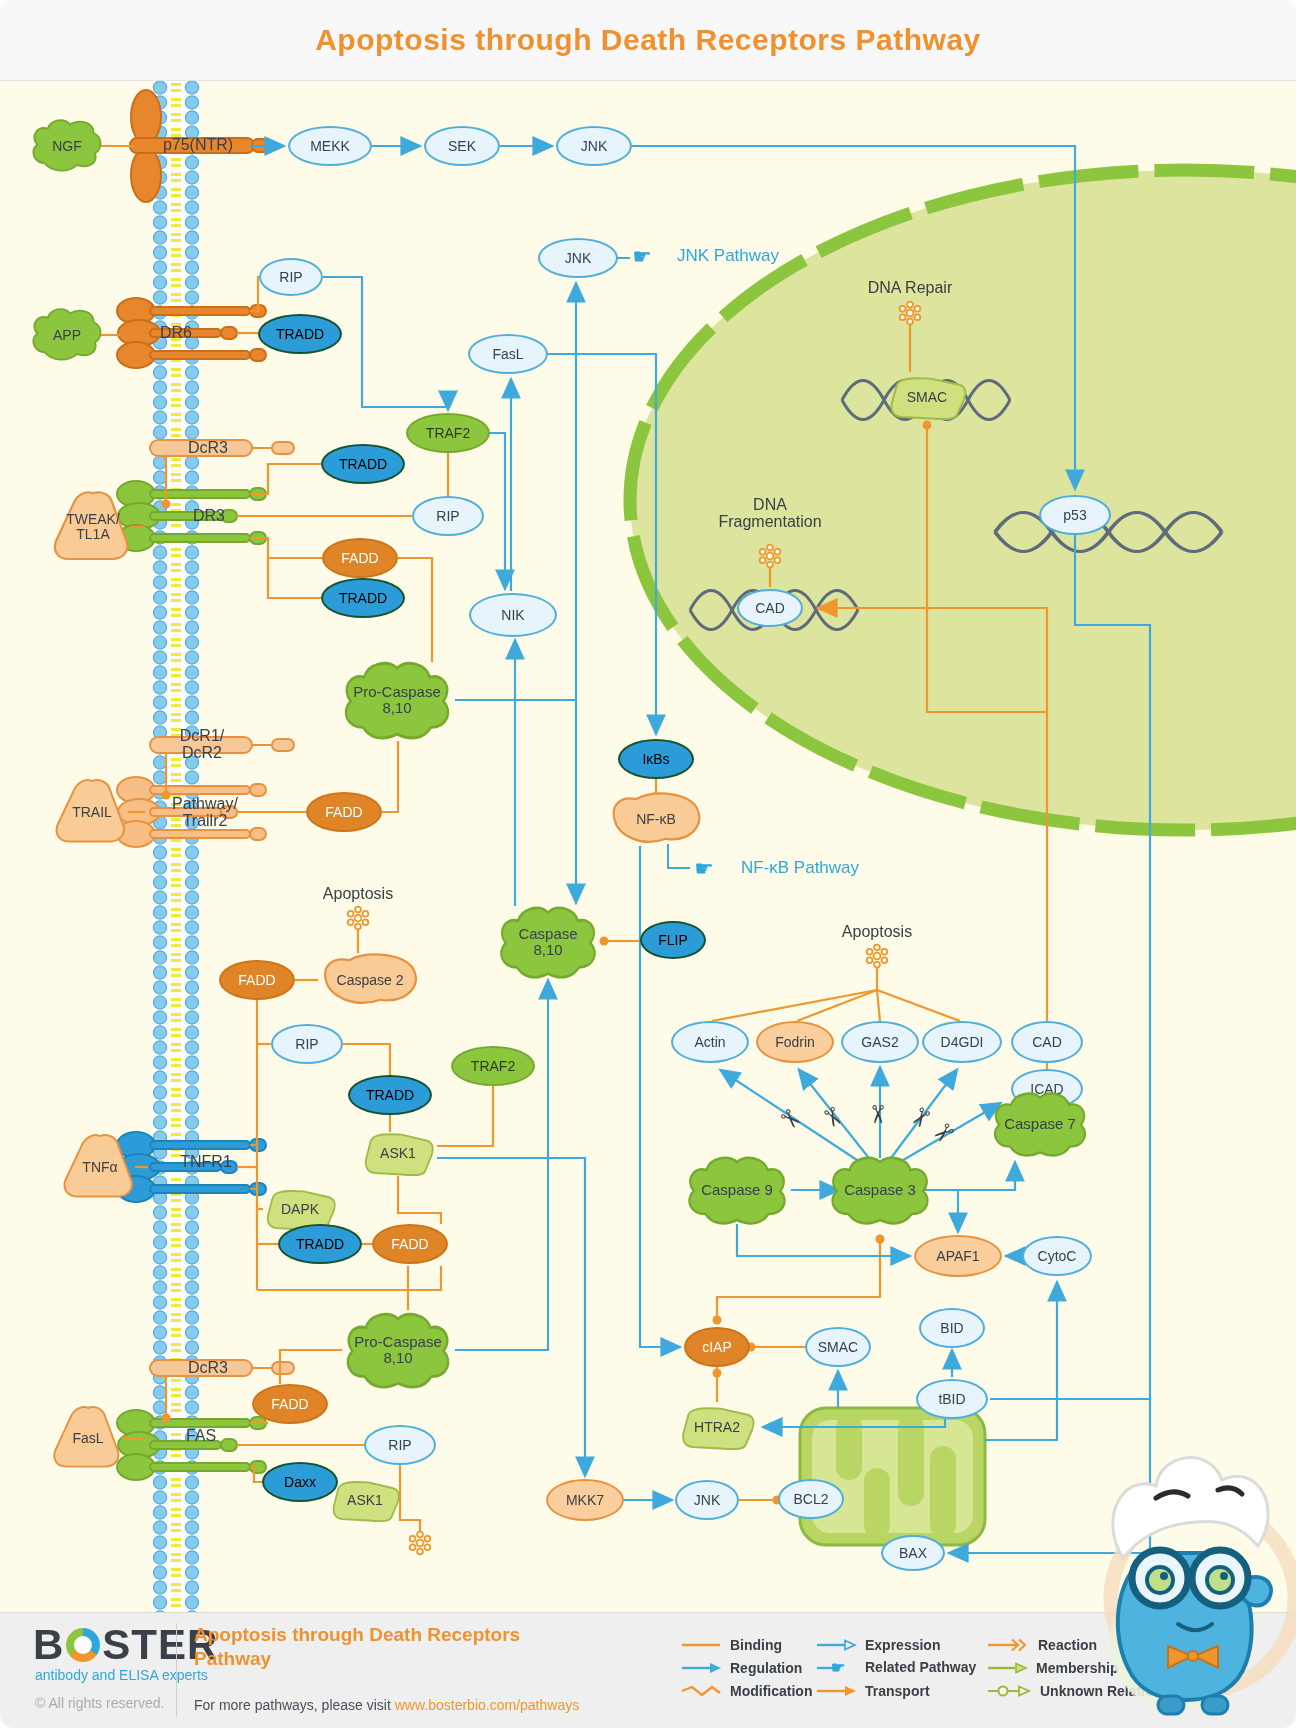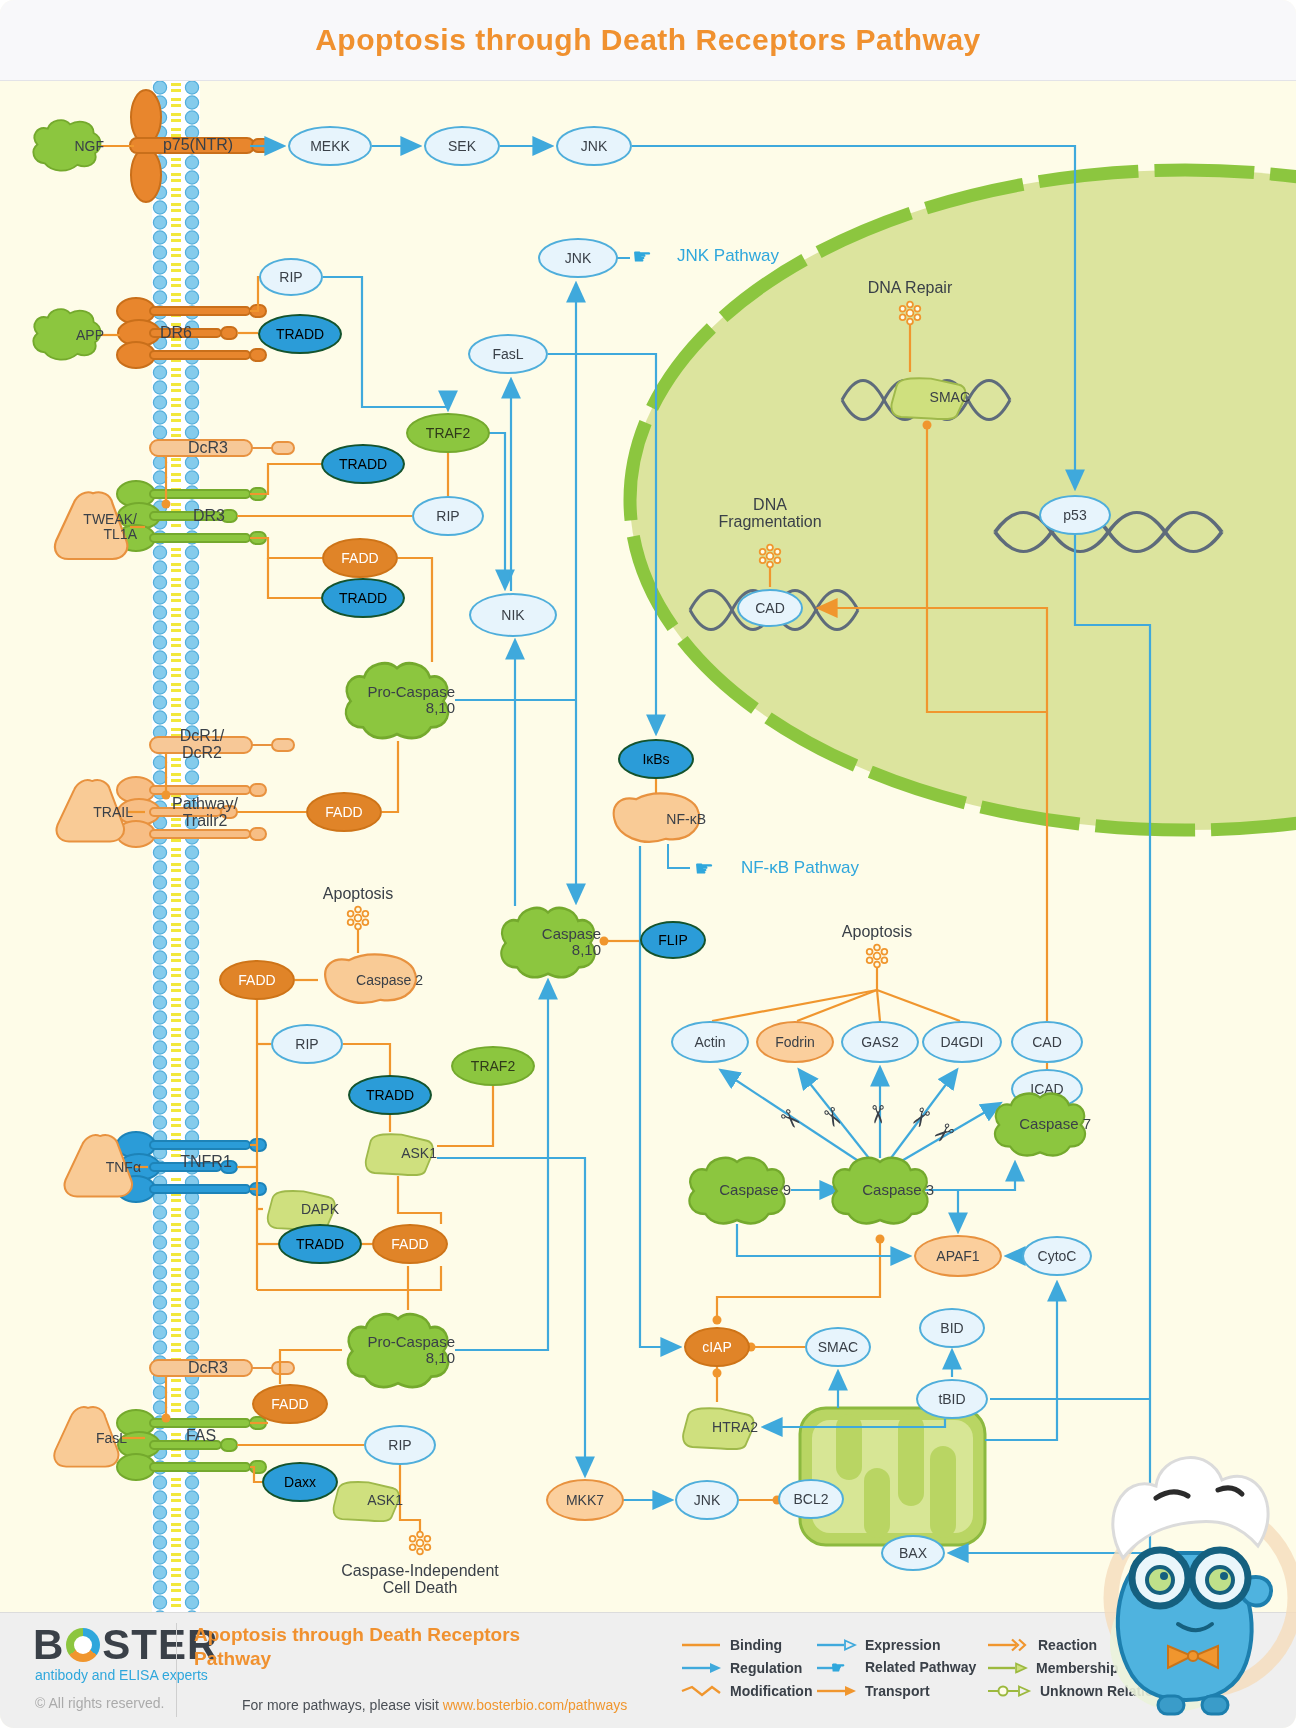--- a/index.html
+++ b/index.html
@@ -10,21 +10,21 @@
   #hdr h1{margin:0;font-size:30px;font-weight:bold;color:#F0912F;letter-spacing:.5px;}
   
   #art{position:absolute;left:0;top:0;z-index:1;}
   
   .node{position:absolute;display:flex;flex-direction:column;align-items:center;justify-content:center;text-align:center;font-size:14px;color:#3A4048;box-sizing:border-box;z-index:3;line-height:1.05;}
   .ell{border-radius:50%;background:#E7F4FC;border:2px solid #4FAEDB;}
   .elld{border-radius:50%;background:#2B9CD8;border:2px solid #14532d;color:#000000;}
   .ello{border-radius:50%;background:#E08428;border:2px solid #CE7418;color:#fff;}
   .ellg{border-radius:50%;background:#8CC63F;border:2px solid #74A92D;color:#2F3A1A;}
   .ellp{border-radius:50%;background:#FBCF9D;border:2px solid #E8923F;}
-  .shape{background:none;border:none;align-items:flex-end;}
+  .shape{background:none;border:none;}
   .shape svg{position:absolute;left:0;top:0;width:100%;height:100%;}
   .shape .lbl{position:relative;z-index:2;}
   .cloud svg path{fill:#8CC63F;stroke:#74A92D;stroke-width:2.5;}
   .blobg svg path{fill:#8CC63F;stroke:#74A92D;stroke-width:2.5;}
   .blobp svg path{fill:#F9CB96;stroke:#E8923F;stroke-width:2.5;}
   .quad svg path{fill:#F9CB96;stroke:#E8923F;stroke-width:2.5;}
   .pent svg path{fill:#CFE07E;stroke:#9FB94B;stroke-width:2.5;}
   .cloud{font-size:15px;}
   .txt{background:none;border:none;font-size:15px;}
   .txt.big{font-size:16px;font-weight:normal;color:#3A4048;}
@@ -33,21 +33,21 @@
   .scis{position:absolute;z-index:4;font-size:25px;color:#3A4048;background:none;border:none;}
   
   #ftr{position:absolute;left:0;top:1612px;width:1296px;height:116px;background:#EFEFEF;border-top:1px solid #DCDCDC;z-index:5;}
   .flogo{position:absolute;left:33px;top:8px;display:flex;align-items:center;font-size:42px;font-weight:bold;color:#3A4048;letter-spacing:1px;}
   .flogo .o{display:inline-block;width:34px;height:34px;border-radius:50%;margin:0 2px;background:conic-gradient(#2FA7DC 0 35%,#F0962E 35% 65%,#8CC63F 65% 100%);position:relative;}
   .flogo .o::after{content:"";position:absolute;left:8px;top:8px;width:18px;height:18px;border-radius:50%;background:#fff;}
   .ftag{position:absolute;left:35px;top:54px;font-size:14px;color:#2FA7DC;}
   .fcopy{position:absolute;left:35px;top:82px;font-size:14px;color:#ABABAB;}
   .fdiv{position:absolute;left:176px;top:10px;width:1px;height:94px;background:#CFCFCF;}
   .ftitle{position:absolute;left:194px;top:10px;width:330px;font-size:19px;font-weight:bold;color:#F0912F;line-height:1.25;}
-  .fvisit{position:absolute;left:194px;top:84px;font-size:14px;color:#4A4F55;margin-left:48px;}
+  .fvisit{position:absolute;left:194px;top:84px;font-size:14px;color:#4A4F55;}
   .fvisit .url{color:#F0962E;}
   .legend{position:absolute;left:0;top:0;width:100%;height:100%;font-weight:bold;}
   .litem{position:absolute;display:flex;align-items:center;font-size:14px;color:#3A4048;white-space:nowrap;}
   .litem svg{margin-right:8px;}
   .mascot{position:absolute;left:1098px;top:1428px;width:200px;height:300px;z-index:7;}
 </style>
 </head>
 <body>
 
 <div id="canvas">
@@ -609,24 +609,20 @@
 <div class="node txt big" style="left:700px;top:492px;width:140px;height:44px">
   <span>DNA</span>
       <span>Fragmentation</span>
 </div>
 <div class="node txt big" style="left:298px;top:884px;width:120px;height:20px">
       <span>Apoptosis</span>
     </div>
 <div class="node txt big" style="left:817px;top:922px;width:120px;height:20px">
       <span>Apoptosis</span>
     </div>
-<div class="node txt big" style="left:292px;top:1558px;width:256px;height:44px">
-  <span>Caspase-Independent</span>
-      <span>Cell Death</span>
-</div>
 
 <span class="node finger" style="left:630px;top:245px;width:24px;height:24px">☛</span>
 <div class="node bluelink" style="left:658px;top:247px;width:140px;height:22px">
       <span>JNK Pathway</span>
     </div>
 <span class="node finger" style="left:692px;top:857px;width:24px;height:24px">☛</span>
 <div class="node bluelink" style="left:720px;top:859px;width:160px;height:22px">
       <span>NF-κB Pathway</span>
     </div>
 

